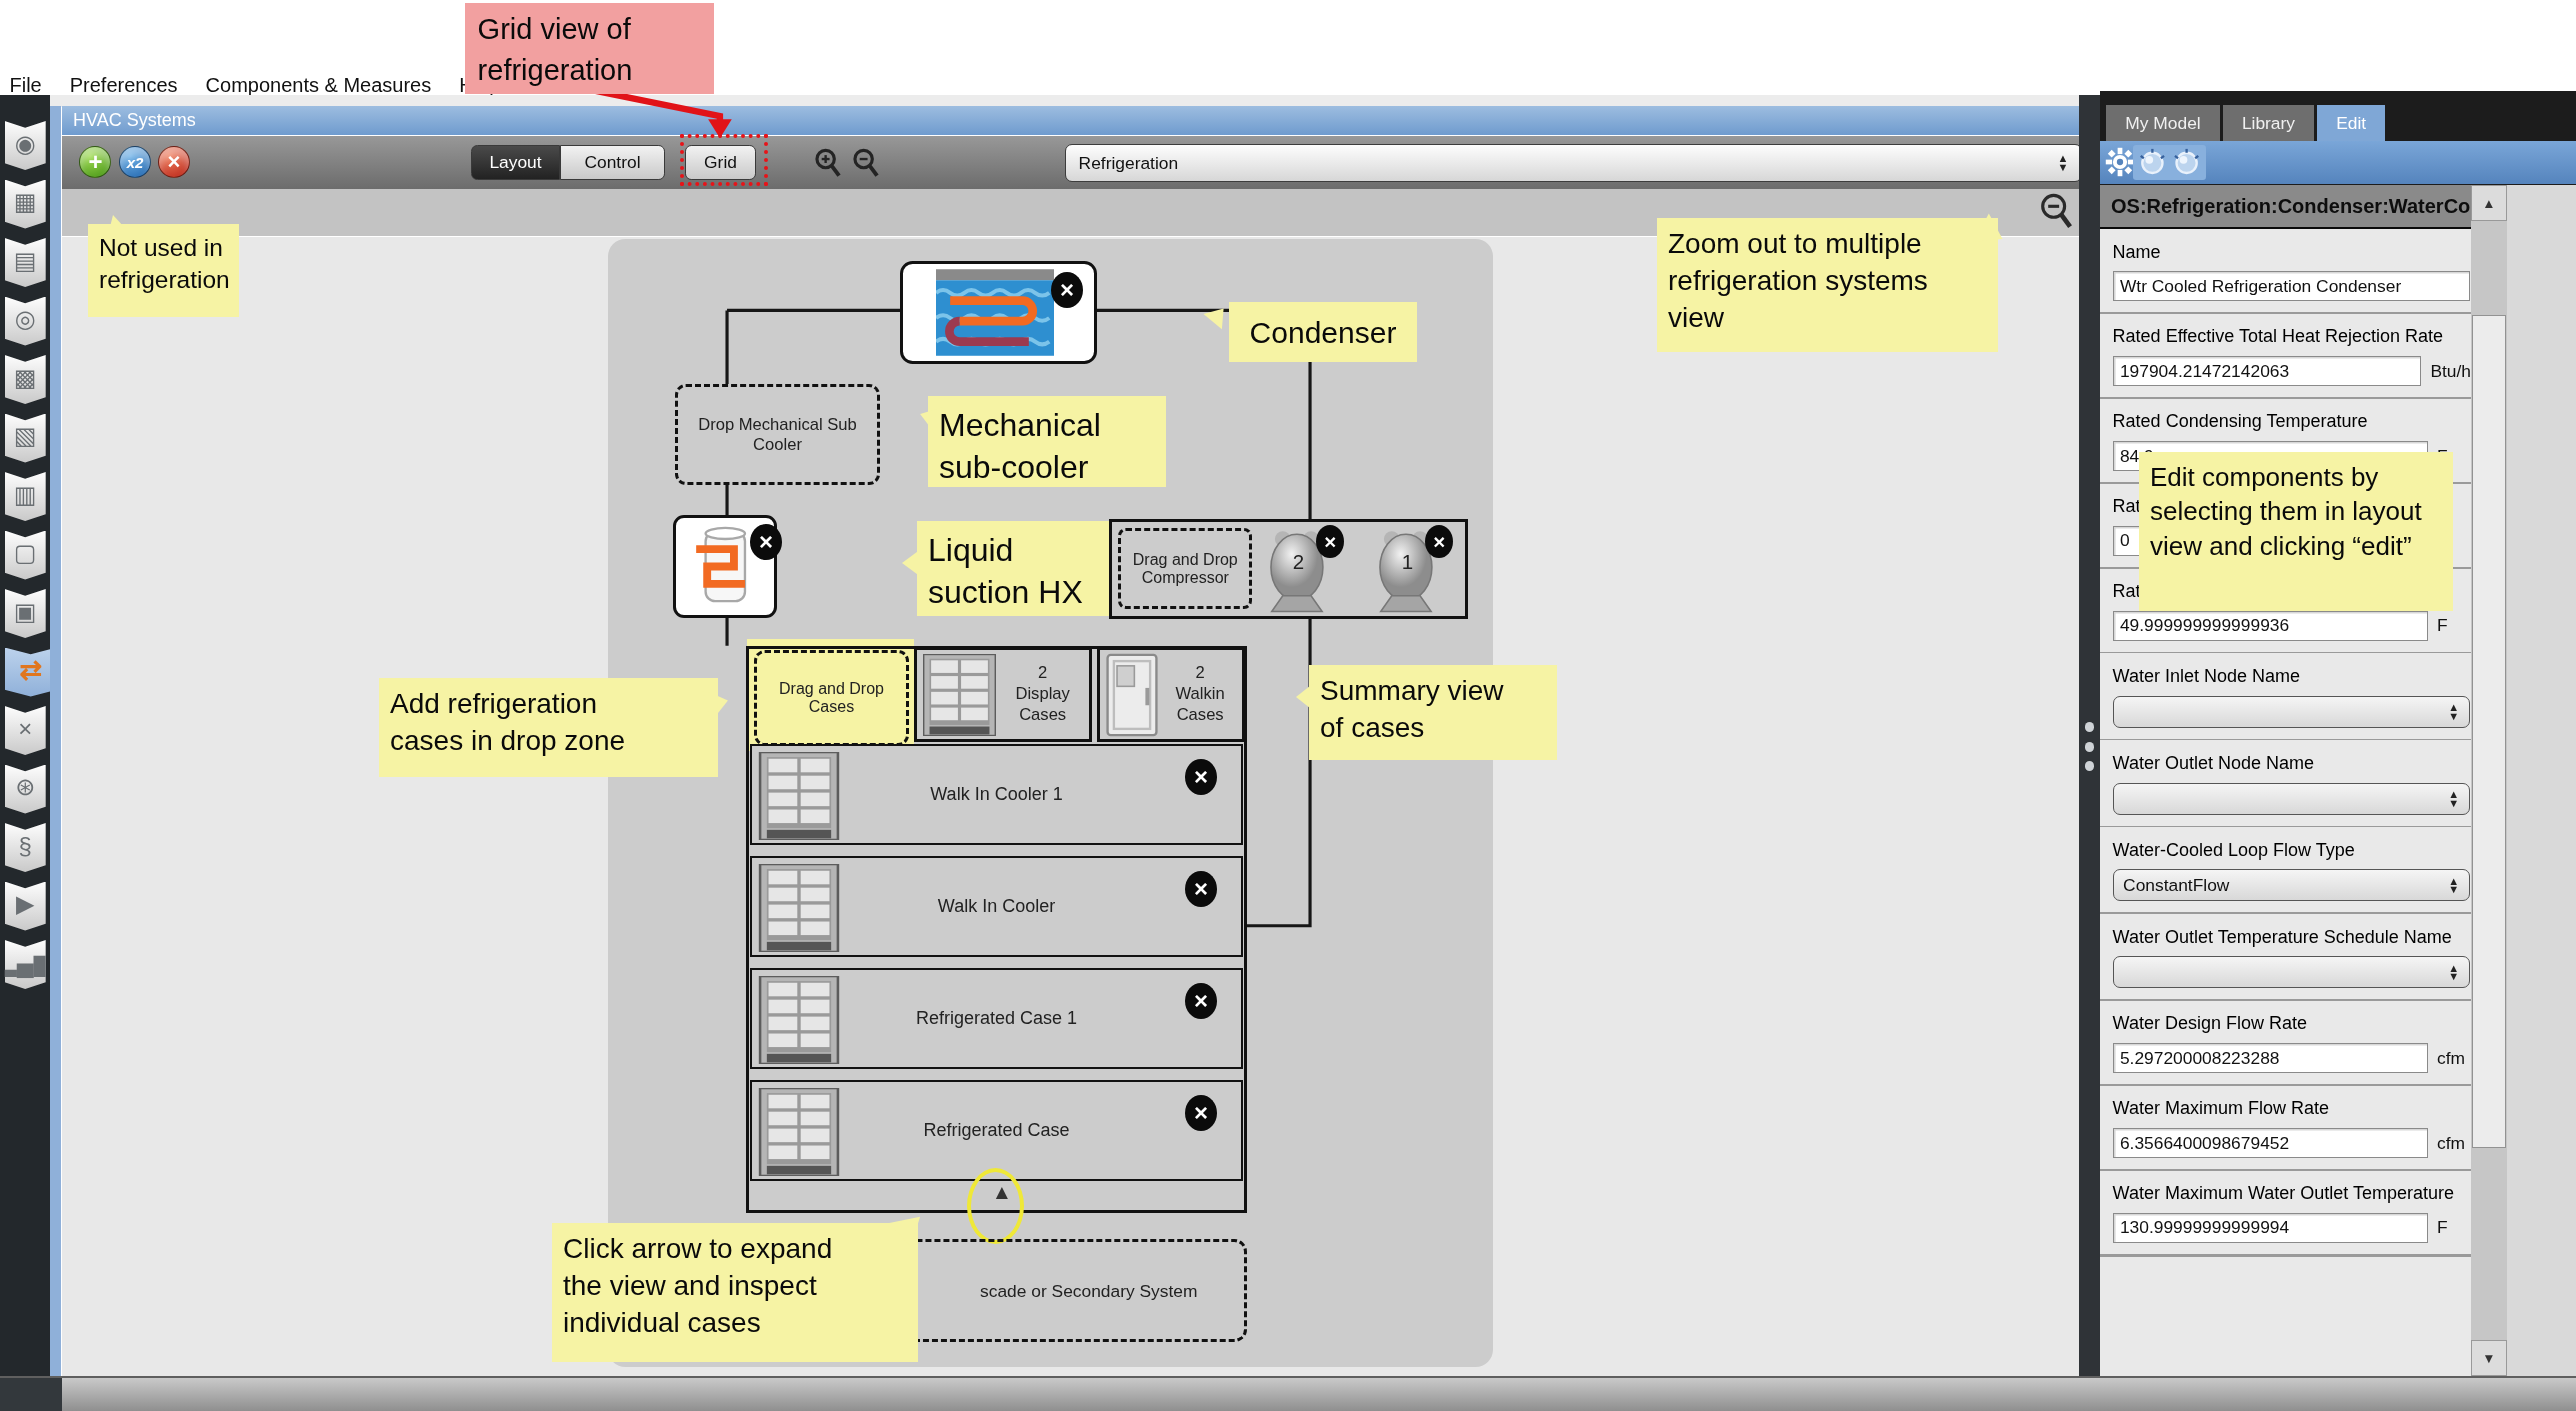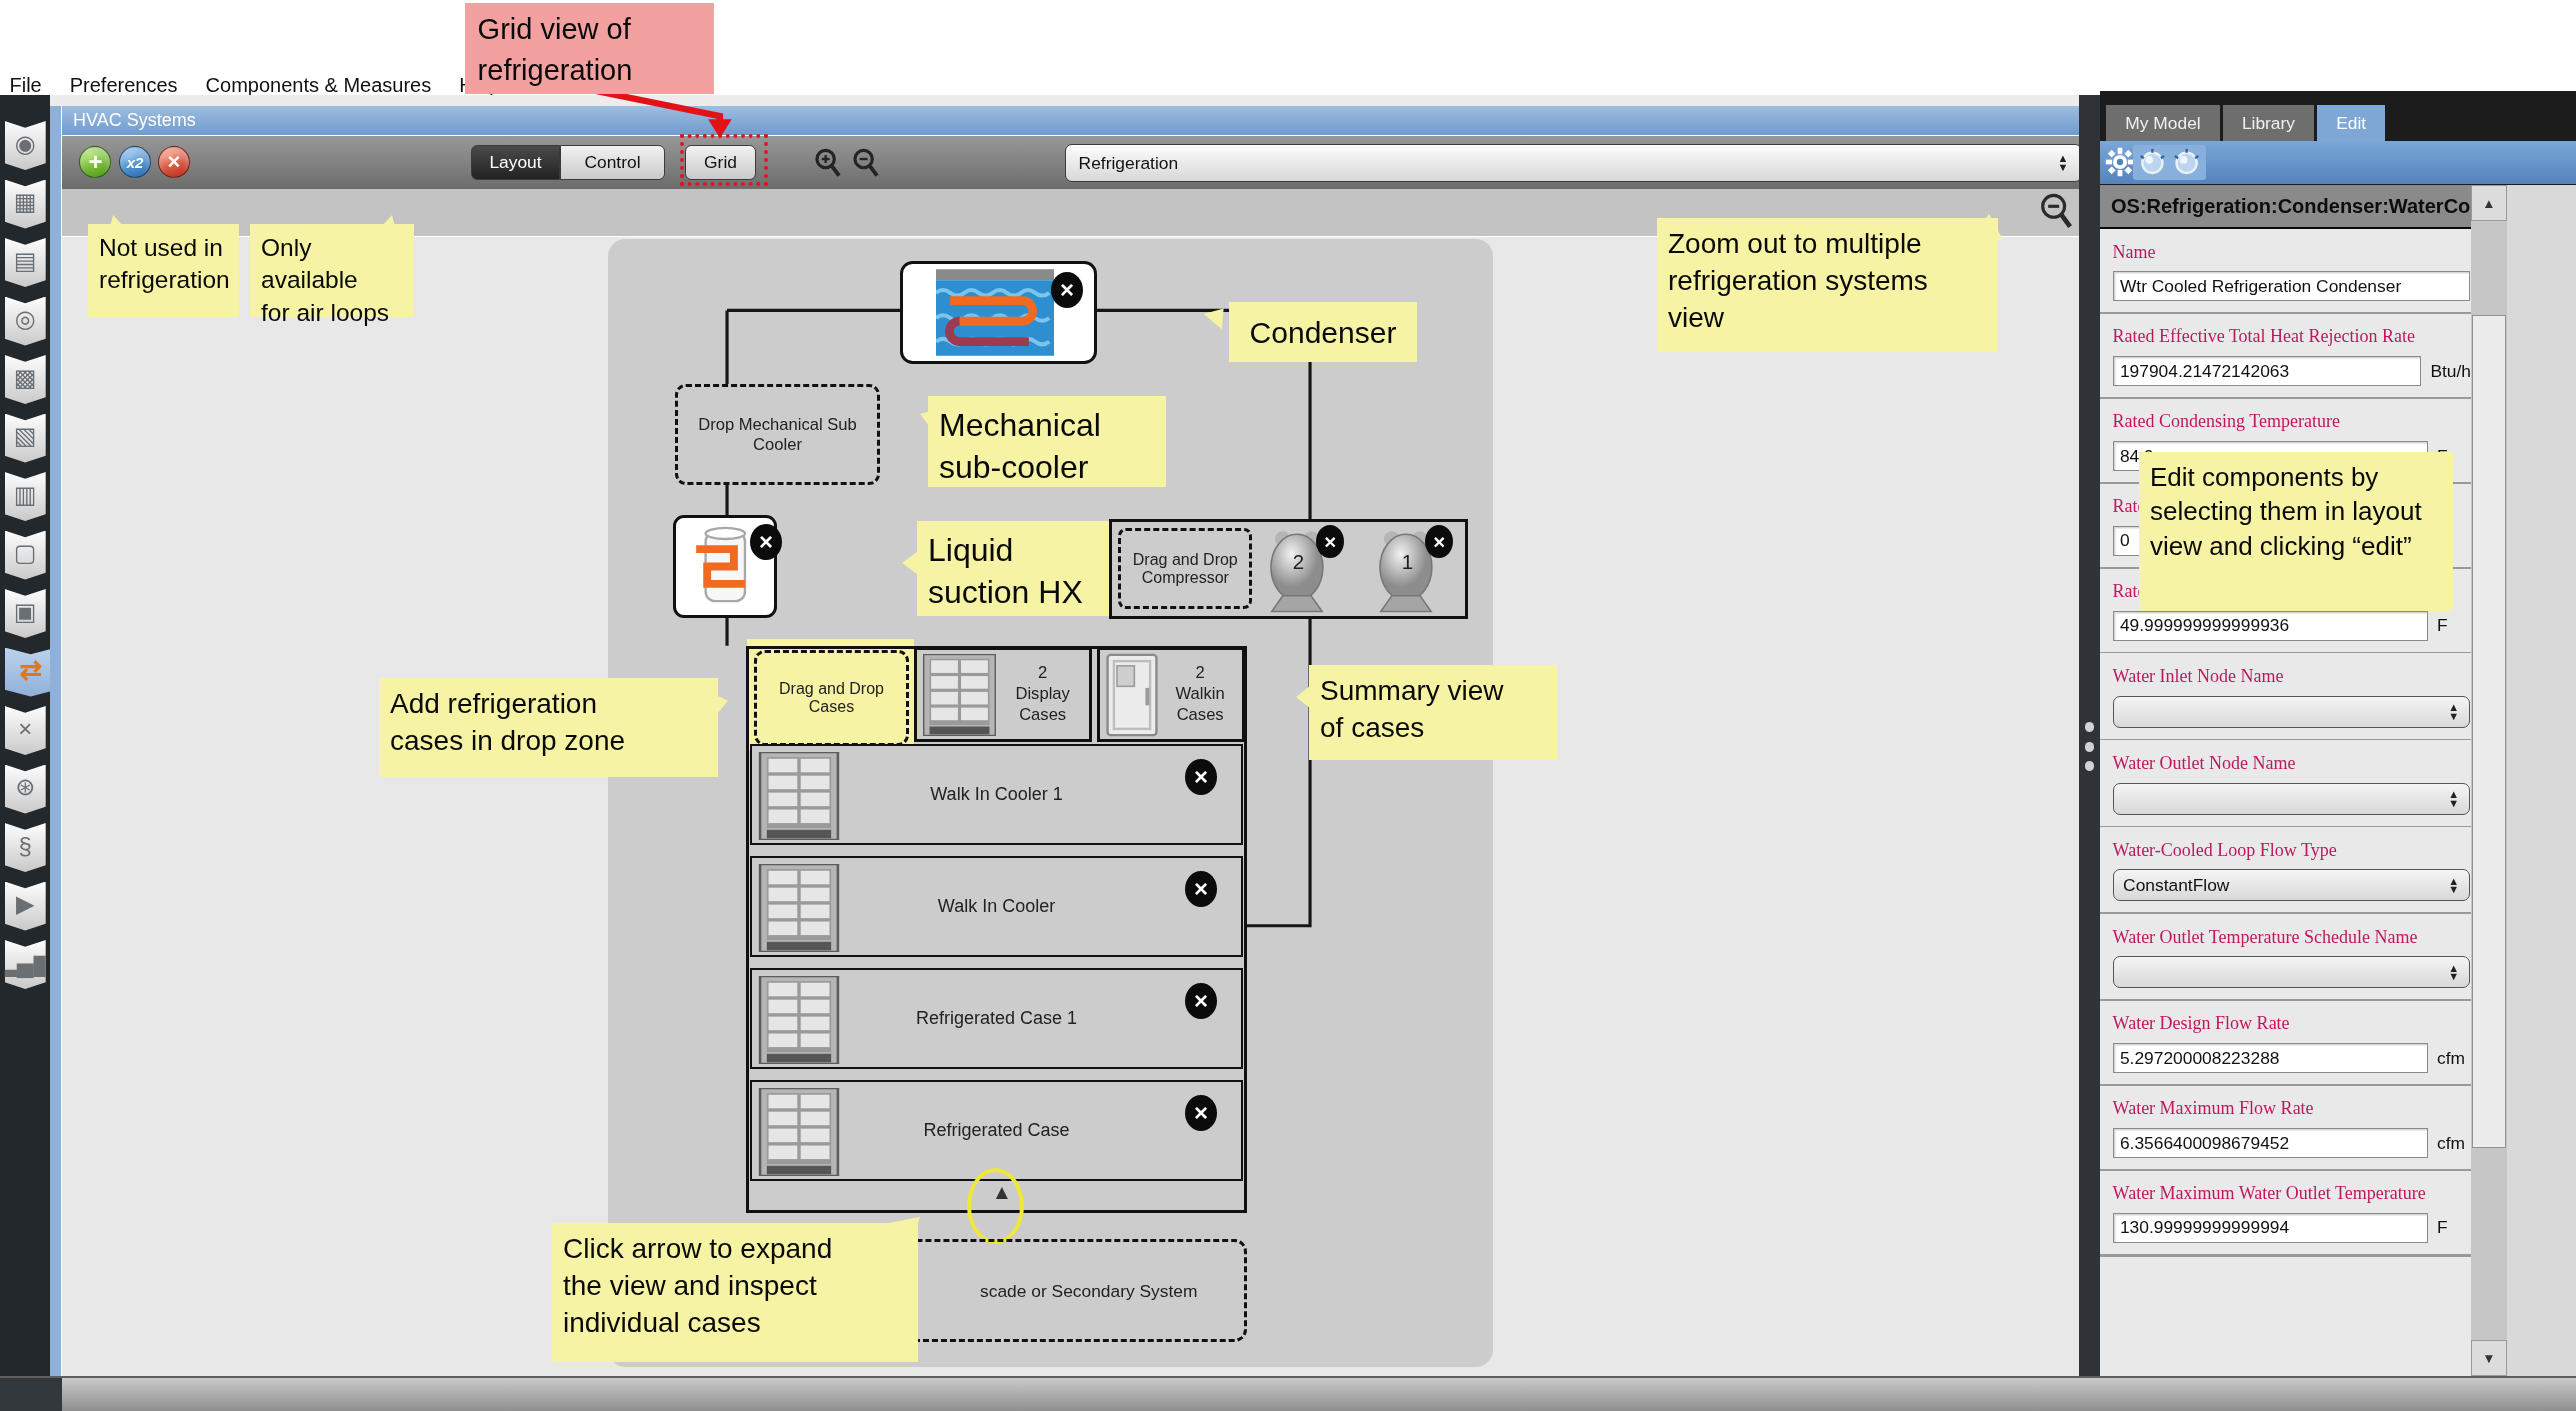--- a/index.html
+++ b/index.html
@@ -119,21 +119,21 @@
   .rtab { height:36px; padding:16px 19px; display:flex; align-items:center; font-size:17.4px;
           background:#6e6e6e; color:#f0f0f0; }
   .rtab.active { background:#7fa7d6; color:#fff; }
   .bluebar { position:absolute; left:0; top:50px; width:476px; height:43px; background:linear-gradient(#7aa6d8,#5584bd); }
   .iconbox { position:absolute; left:33px; top:4px; width:73px; height:35px; background:#88b0dd; border-radius:3.2px; }
   .rheader { position:absolute; left:0; top:94px; width:371px; height:44px; background:#8a8a8a;
              color:#0d0d0d; font-weight:bold; font-size:20px; display:flex; align-items:center;
              padding-left:11px; border-bottom:2.4px solid #0a0a0a; }
   .rfields { position:absolute; left:0; top:138px; width:371px; height:1148px; background:#e9e9e9; overflow:hidden; }
   .fgroup { padding:12.6px 0 11px 12.6px; }
-  .flabel { font-size:18px; color:#be185d; margin-bottom:8.7px;font-family:Liberation Serif, serif; }
+  .flabel { font-size:18px; color:#000000; margin-bottom:8.7px; }
   .frow { display:flex; align-items:center; }
   .finput { width:315px; height:30px; background:#fff; border:1.6px solid #8a8a8a; box-shadow:inset 1.6px 1.6px 0 #d7d7d7;
             font-size:17.4px; color:#111; display:flex; align-items:center; padding:0 6.3px; }
   .finput.wide { width:357px; }
   .fcombo { width:357px; height:32px; border:1.6px solid #555; border-radius:7px;
             background:linear-gradient(#f5f5f5,#d8d8d8); font-size:17.4px; color:#111;
             display:flex; align-items:center; padding:0 9.5px; }
   .funit { margin-left:9.5px; font-size:17.4px; color:#111; }
   .fdivider { height:1.6px; background:#9a9a9a; }
   .rscroll { position:absolute; left:371px; top:94px; width:36px; height:1192px; background:#c6c6c6; }
@@ -452,22 +452,20 @@
     <div class="expandarrow">▲</div>
     <div class="hiliteellipse"></div>
 
     <div class="cascade">
       <div class="lbl">scade or Secondary System</div>
     </div>
   </div>
 
   <div class="co notused pre">Not used in
 refrigeration</div>
-  <div class="co airloops pre">Only available
-for air loops</div>
   <div class="co zoomout pre">Zoom out to multiple
 refrigeration systems
 view</div>
   <div class="co condenser pre">Condenser</div>
   <div class="co mech pre">Mechanical
 sub-cooler</div>
   <div class="co hx pre">Liquid
 suction HX</div>
   <div class="co addcases pre">Add refrigeration
 cases in drop zone</div>

